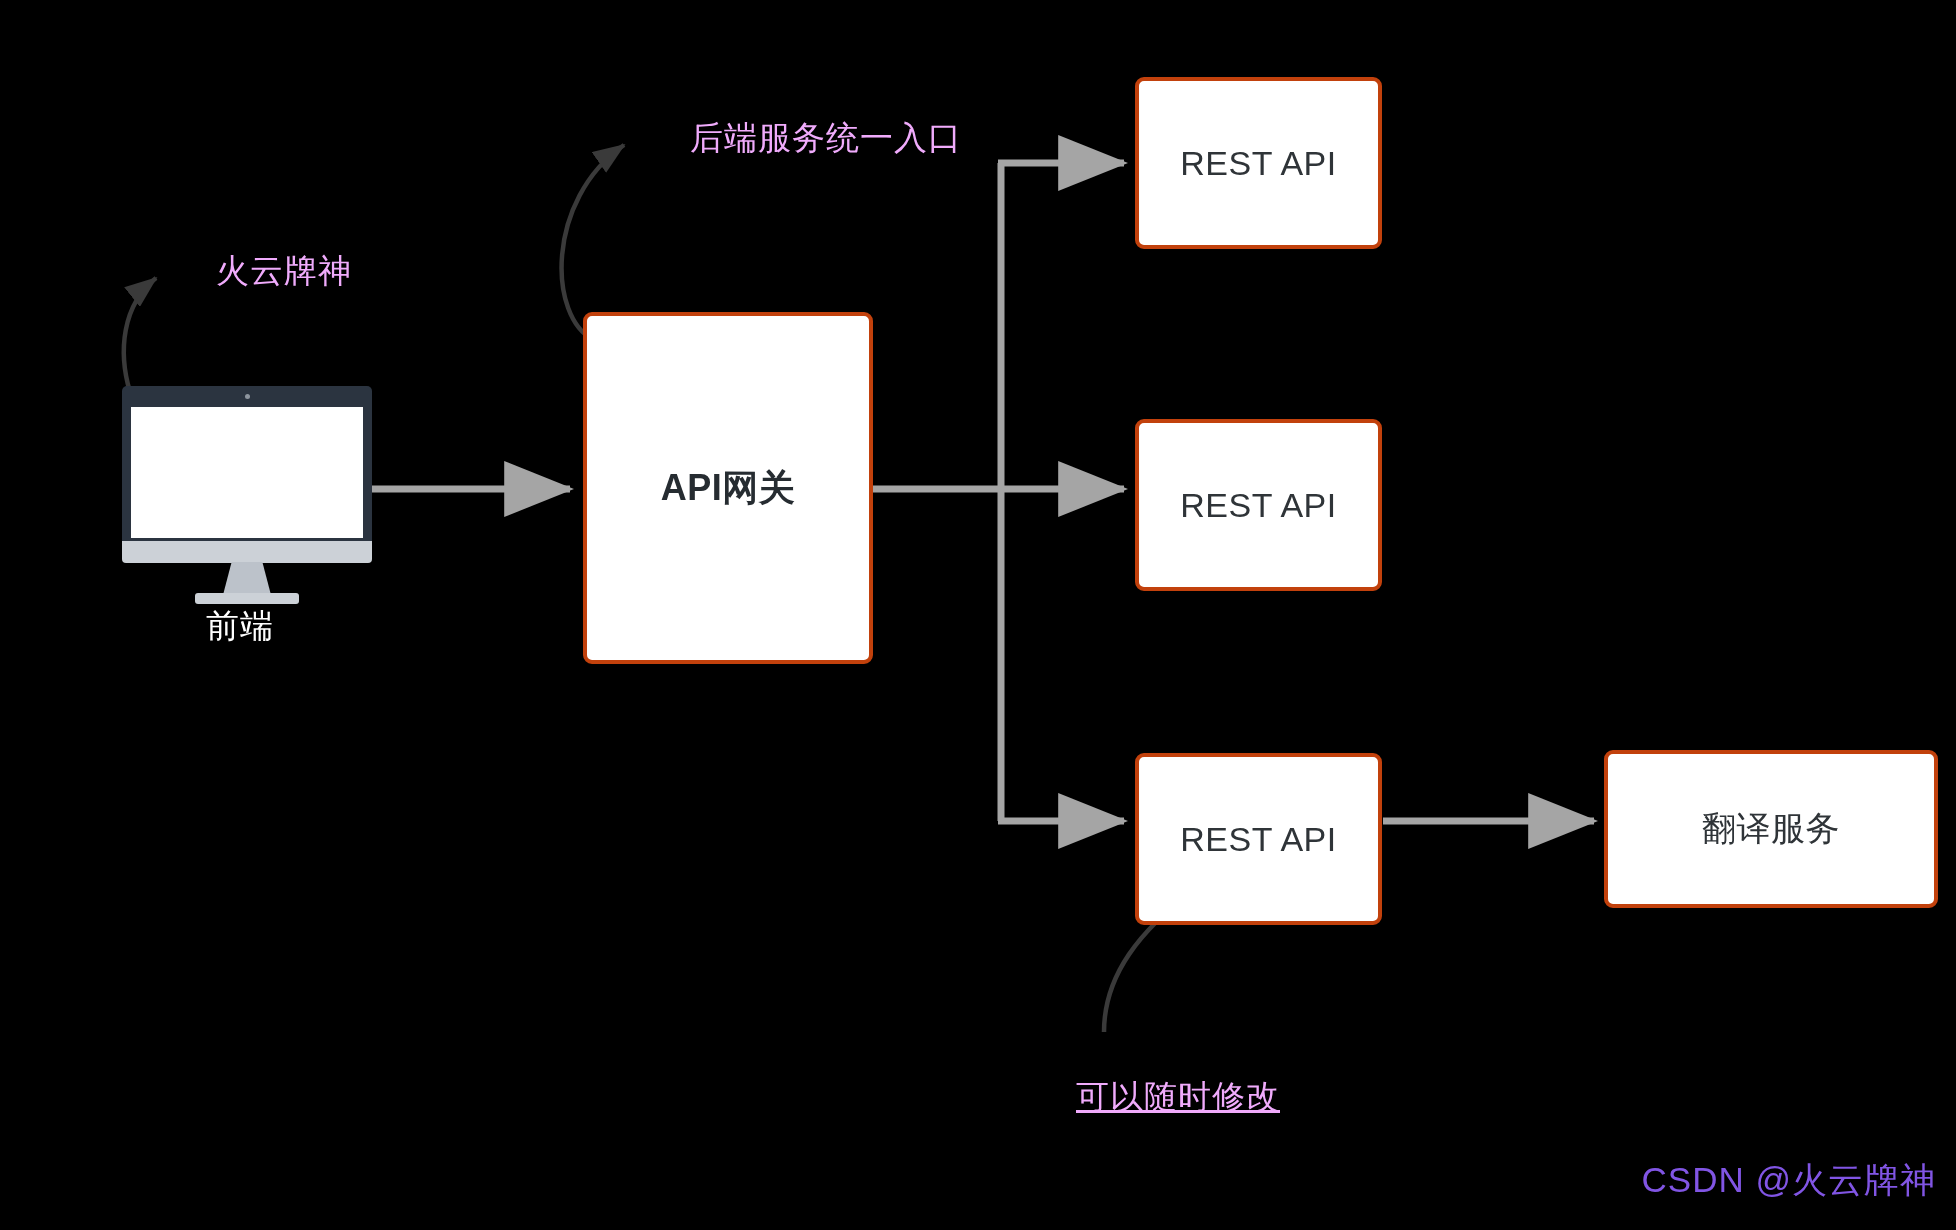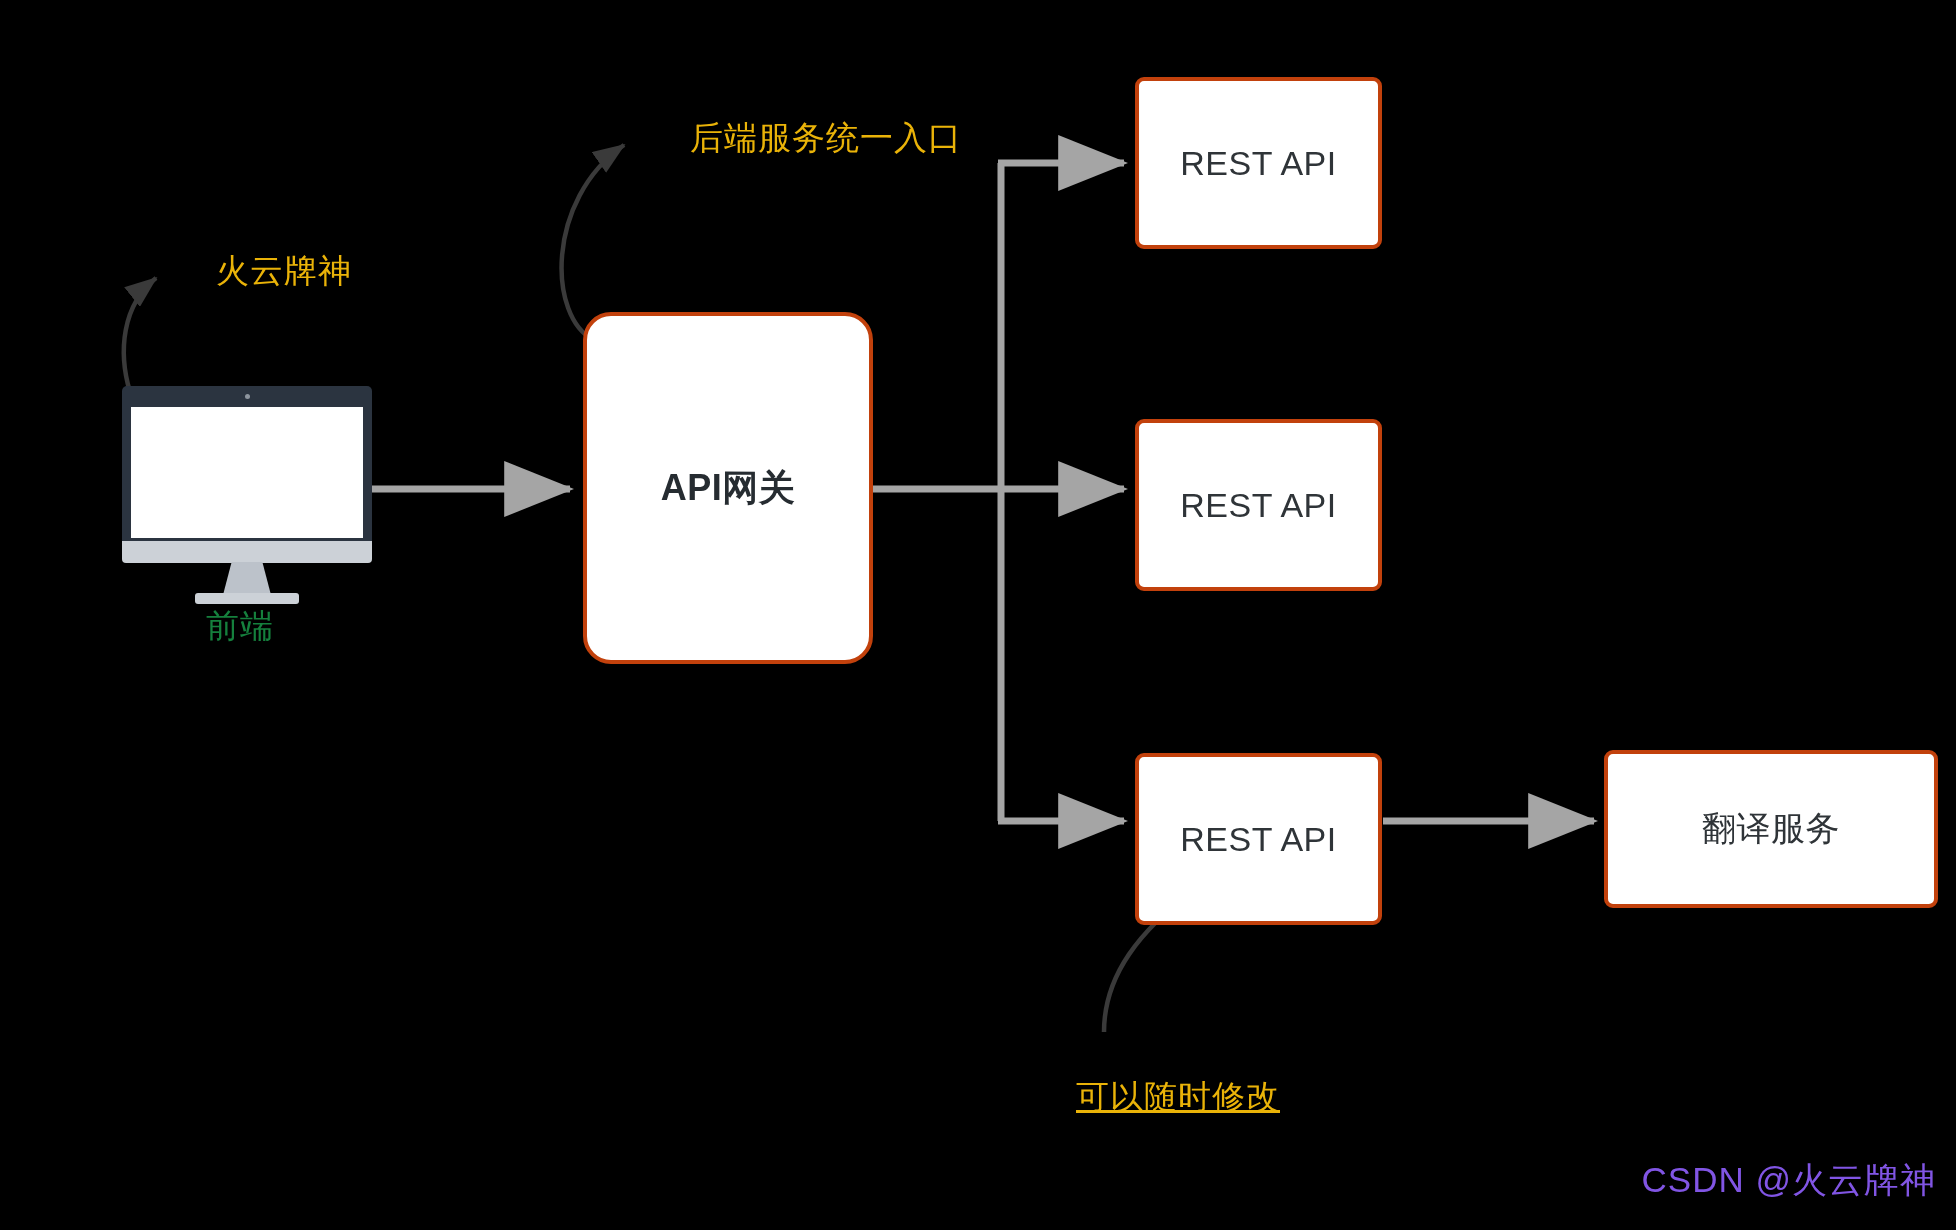--- a/index.html
+++ b/index.html
@@ -46,21 +46,20 @@
     font-weight: 700;
     font-size: 36px;
     color: #262c31;
   }
   
   #gateway-box {
     left: 583px;
     top: 312px;
     width: 290px;
     height: 352px;
-    border-radius: 28px;
   }
   
   #rest-api-box-1 {
     left: 1135px;
     top: 77px;
     width: 247px;
     height: 172px;
   }
   #rest-api-box-2 {
     left: 1135px;
@@ -77,41 +76,41 @@
   
   #translate-box {
     left: 1604px;
     top: 750px;
     width: 334px;
     height: 158px;
   }
   
   .annotation {
     position: absolute;
-    color: #eab308;
+    color: #f0abfc;
     font-size: 33px;
     white-space: nowrap;
     letter-spacing: 1px;
   }
   #annotation-upcoming {
     left: 216px;
     top: 249px;
   }
   #annotation-backend-entry {
     left: 690px;
     top: 116px;
   }
   #annotation-anytime-modify {
     left: 1076px;
     top: 1075px;
     text-decoration: underline;
   }
   .caption {
     position: absolute;
-    color: #15803d;
+    color: #ffffff;
     font-size: 33px;
     white-space: nowrap;
     letter-spacing: 1px;
   }
   #caption-frontend {
     left: 206px;
     top: 604px;
   }
   
   #monitor {

